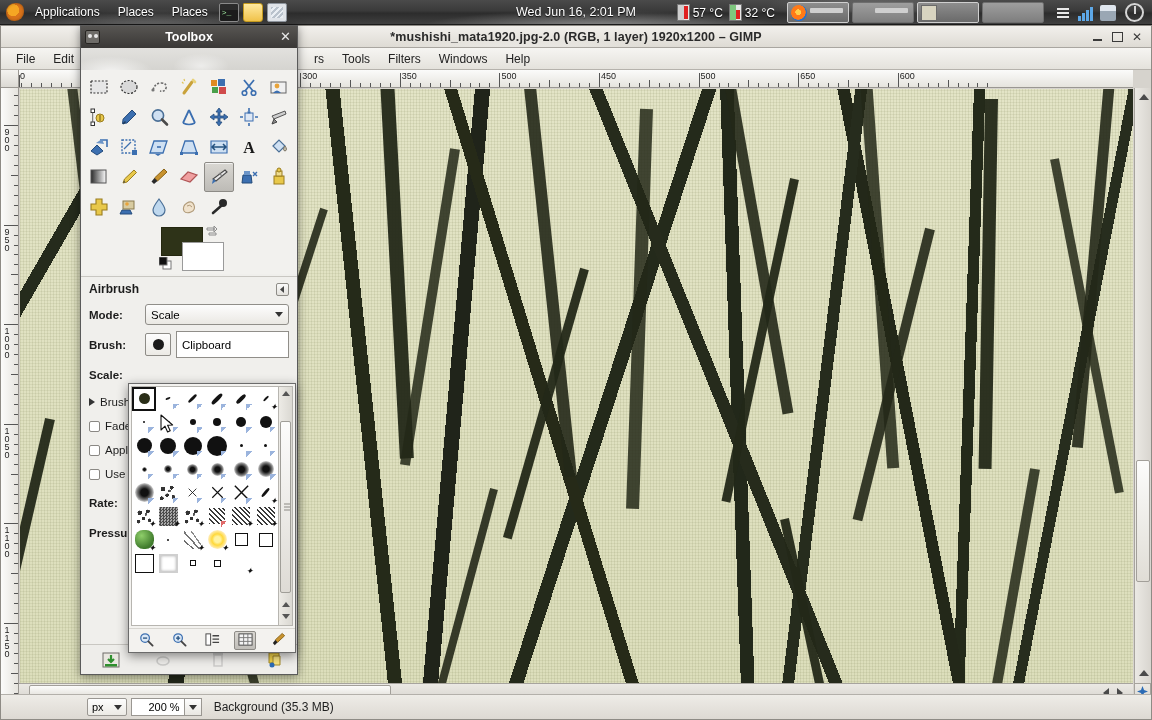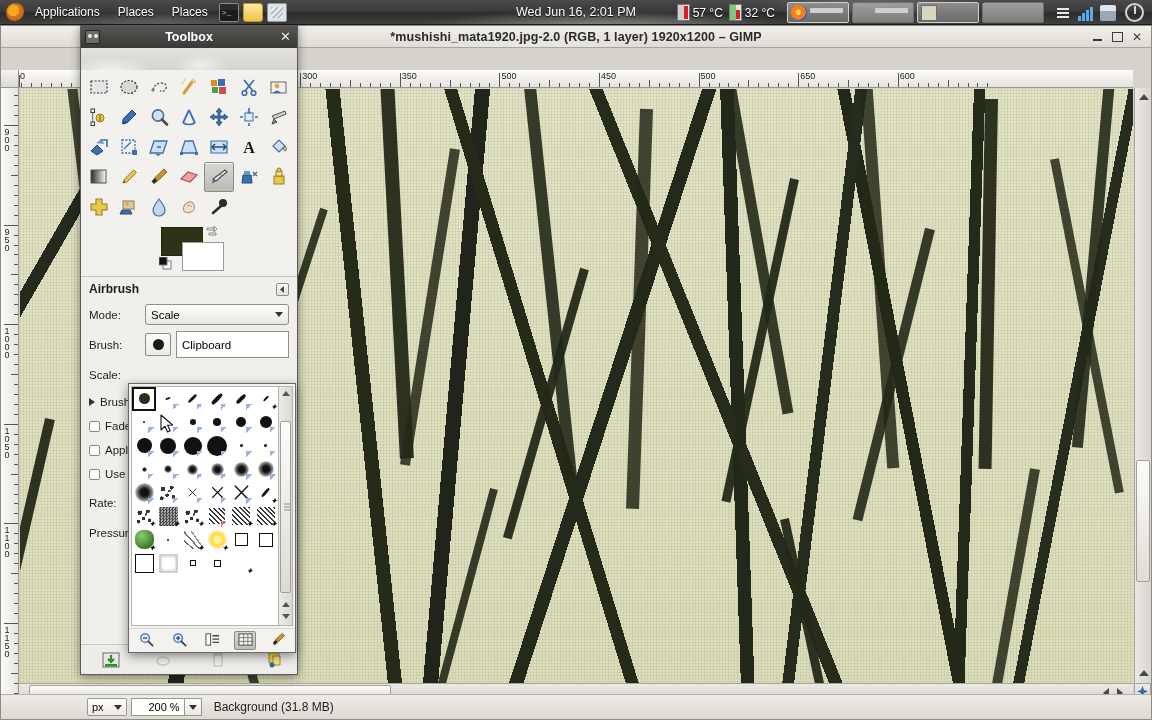--- a/index.html
+++ b/index.html
@@ -190,21 +190,21 @@
   #defaults-ico{ position:absolute; left:78px; top:33px; width:13px;height:13px;}
   #tbx-sep{ height:1px; background:#c9c7c2; margin:2px 0 0 0;}
 
   
   #tool-options{ flex:1; padding:5px 8px 0 8px; position:relative; background:#f0efec; overflow:hidden;}
   #opt-header{ display:flex; align-items:center; justify-content:space-between; margin-bottom:8px;}
   #opt-title{ font-size:12px; font-weight:bold; color:#1d1d1d;}
   #opt-collapse{ width:13px;height:13px; border:1px solid #8e8c87; background:linear-gradient(to bottom,#fafafa,#e3e1dc);
      display:flex;align-items:center;justify-content:center; border-radius:2px;}
   .opt-row{ display:flex; align-items:center; margin-bottom:9px; height:21px;}
-  .opt-label{ width:56px; font-size:11.5px; color:#1d1d1d;}
+  .opt-label{ width:56px; font-size:11.5px; color:#1d1d1d;font-weight:bold;}
   .opt-combo{ flex:1; height:21px; border:1px solid #908e89; border-radius:3px;
      background:linear-gradient(to bottom,#fdfdfd,#eae8e3); display:flex; align-items:center;
      padding:0 5px; justify-content:space-between; font-size:11.5px;}
   .slider-track{ flex:1; height:13px; border:1px solid #8e8c87; border-radius:3px; position:relative;
      background:linear-gradient(to bottom,#e9e7e2,#f7f6f3); overflow:hidden; margin-right:5px;}
   .slider-fill{ position:absolute;left:0;top:0;bottom:0; background:linear-gradient(to bottom,#5e5c58,#3f3d39);}
   .slider-knob{ position:absolute; top:0; bottom:0; width:13px; background:linear-gradient(to bottom,#fafafa,#dedcd7);
      border:1px solid #76746f;}
   .slider-knob:after{content:"";position:absolute;left:3px;top:3px;width:1px;height:5px;background:#77756f;
      box-shadow:2px 0 0 #77756f,4px 0 0 #77756f;}
@@ -317,20 +317,29 @@
 
 <div id="gimp-window">
 
   <div id="gimp-titlebar">
     <span id="gimp-title">*mushishi_mata1920.jpg-2.0 (RGB, 1 layer) 1920x1200 – GIMP</span>
     <span class="tb-ctrl tb-min"></span>
     <span class="tb-ctrl tb-max"></span>
     <span class="tb-ctrl tb-close">✕</span>
   </div>
 
+  <div id="gimp-menubar">
+    <span class="mb-item">File</span>
+    <span class="mb-item">Edit</span>
+    <span class="mb-item" style="margin-left:222px">rs</span>
+    <span class="mb-item">Tools</span>
+    <span class="mb-item">Filters</span>
+    <span class="mb-item">Windows</span>
+    <span class="mb-item">Help</span>
+  </div>
 
   <div id="canvas-area">
     <div id="ruler-corner"></div>
     <div id="ruler-top">
         <span class="rt-lab" style="left: 1px;">0</span>
         <i class="rt-tick" style="left: 0px; height: 12px;"></i>
         <i class="rt-tick" style="left: 82px; height: 14px;"></i>
         <span class="rt-lab" style="left: 84px;">200</span>
         <i class="rt-tick" style="left: 91.96px; height: 4px;"></i>
         <i class="rt-tick" style="left: 101.92px; height: 4px;"></i>
@@ -557,21 +566,21 @@
       <div class="unit-combo">
         <span>px</span>
         <span class="caret" style="margin-left:10px"></span>
       </div>
       <div style="display:flex">
         <div class="zoom-entry">200 %</div>
         <div class="zoom-drop">
           <span class="caret"></span>
         </div>
       </div>
-      <div id="status-text">Background (31.8 MB)</div>
+      <div id="status-text">Background (35.3 MB)</div>
     </div>
   </div>
 </div>
 
 <div id="toolbox">
   <div id="tbx-title">
     <span class="tbx-icon"></span>
     <span class="ttl">Toolbox</span>
     <span id="tbx-close">✕</span>
   </div>

